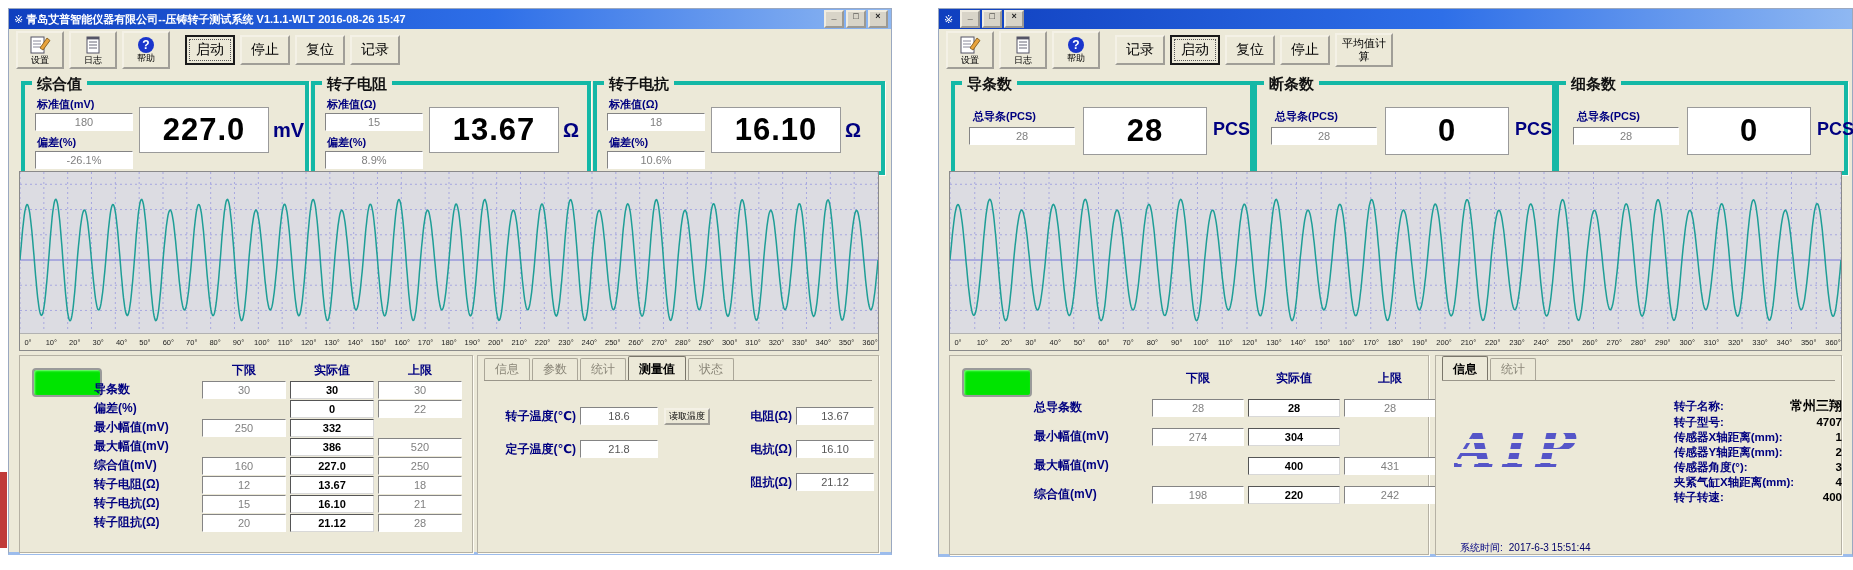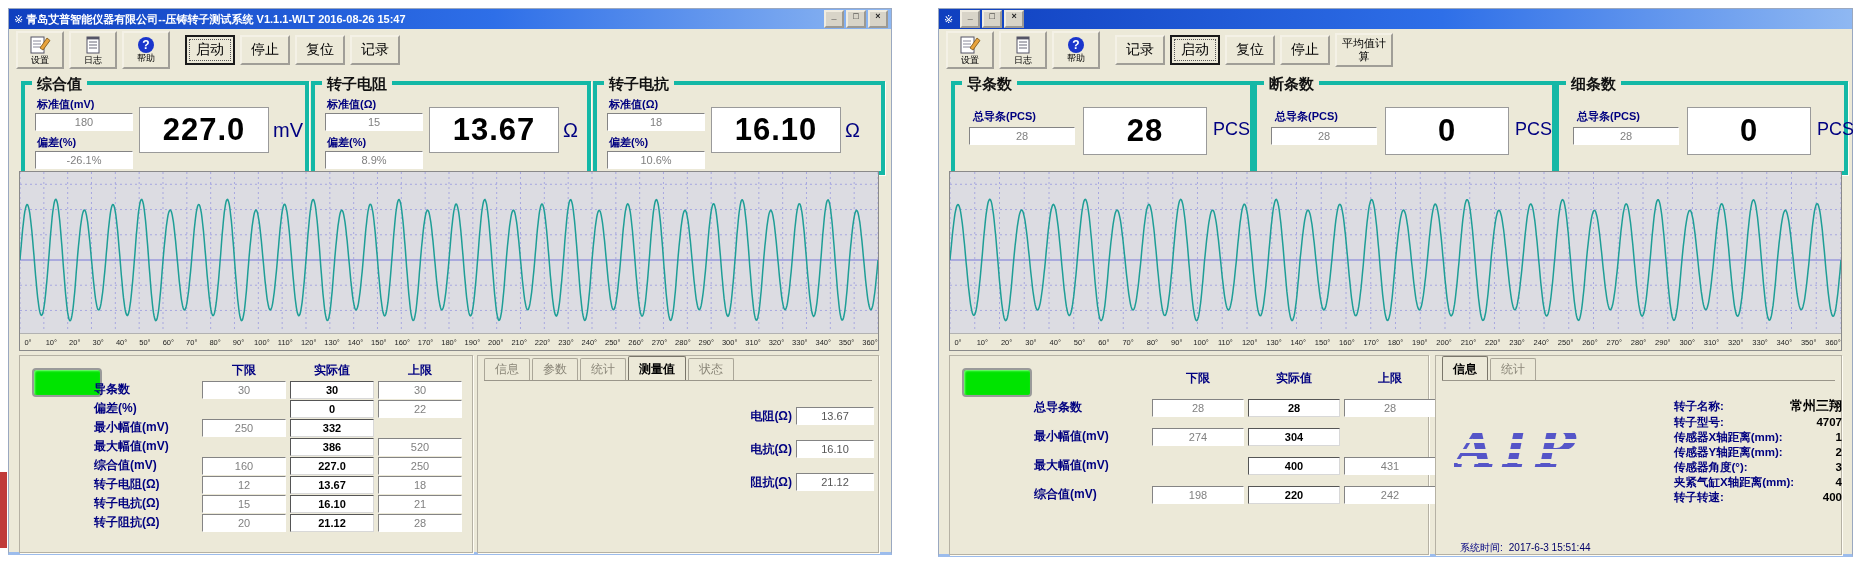--- a/index.html
+++ b/index.html
@@ -38,21 +38,21 @@
 
   
   .groups{position:absolute;left:0;right:0;top:46px;height:92px;}
   .groupbox{position:absolute;top:6px;height:86px;border:4px solid #14b8a6;box-shadow:1px 1px 0 #fffdf4;}
   .gtitle{position:absolute;top:-10px;left:7px;background:#ece9d8;padding:0 5px;font-size:15px;font-weight:bold;color:#111;}
   .glabel{position:absolute;font-size:11px;font-weight:bold;color:#000080;}
   .gbox{position:absolute;background:#fff;border:1px solid;border-color:#848484 #fff #fff #848484;
     height:16px;font-size:11px;color:#808080;text-align:center;line-height:16px;}
   .gdisplay{position:absolute;background:#fff;border:1px solid #9a9a9a;height:44px;
     font-size:31px;font-weight:bold;color:#000;text-align:center;line-height:44px;letter-spacing:1px;}
-  .gunit{position:absolute;font-size:20px;font-weight:normal;color:#000080;text-align:right;}
+  .gunit{position:absolute;font-size:20px;font-weight:bold;color:#000080;text-align:right;}
   
   .win-left .g0{left:10px;width:280px;} .win-left .g1{left:300px;width:272px;} .win-left .g2{left:582px;width:284px;}
   .win-left .glabel.std{left:12px;top:12px;} .win-left .gbox.std{left:10px;top:28px;width:96px;}
   .win-left .glabel.dev{left:12px;top:50px;} .win-left .gbox.devv{left:10px;top:66px;width:96px;}
   .win-left .gdisplay{left:114px;top:22px;width:128px;}
   .win-left .gunit{left:248px;top:34px;}
   
   .win-right .g0{left:10px;width:295px;} .win-right .g1{left:312px;width:295px;} .win-right .g2{left:614px;width:285px;}
   .win-right .glabel.total{left:18px;top:24px;}
   .win-right .gbox.total{left:14px;top:42px;width:104px;}
@@ -397,20 +397,31 @@
 
       <div class="panel tabs-panel">
         <div class="tabstrip">
             <div class="tab">信息</div>
             <div class="tab">参数</div>
             <div class="tab">统计</div>
             <div class="tab active">测量值</div>
             <div class="tab">状态</div>
           </div>
         <div class="tabbody">
+          <div class="m-col c-left">
+              <div class="m-row">
+                <span class="m-label">转子温度(℃)</span>
+                <span class="m-box">18.6</span>
+                <button class="m-btn">读取温度</button>
+              </div>
+              <div class="m-row">
+                <span class="m-label">定子温度(℃)</span>
+                <span class="m-box">21.8</span>
+              </div>
+            </div>
           <div class="m-col c-right">
               <div class="m-row">
                 <span class="m-label">电阻(Ω)</span>
                 <span class="m-box">13.67</span>
               </div>
               <div class="m-row">
                 <span class="m-label">电抗(Ω)</span>
                 <span class="m-box">16.10</span>
               </div>
               <div class="m-row">

